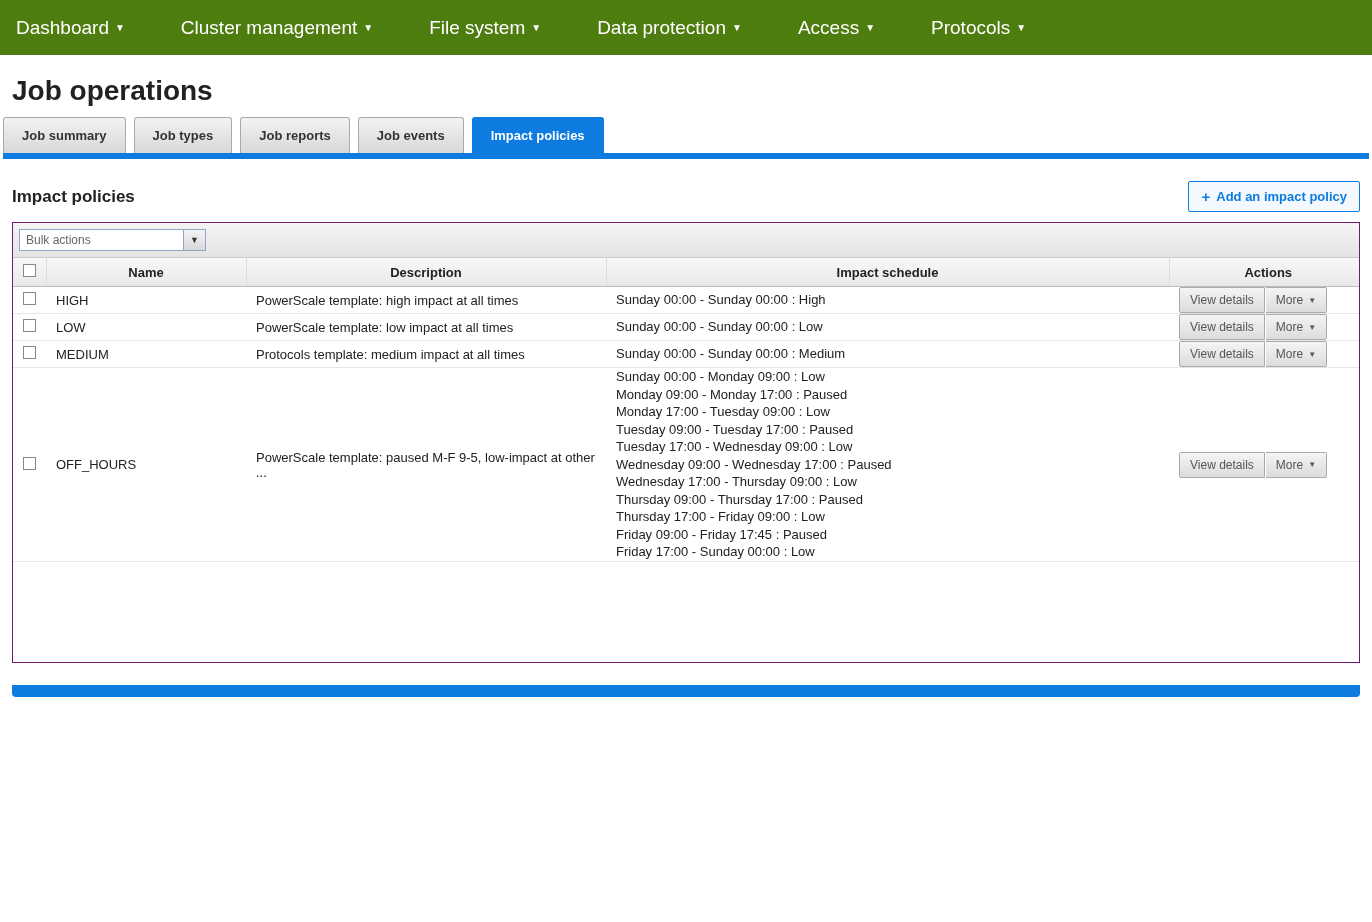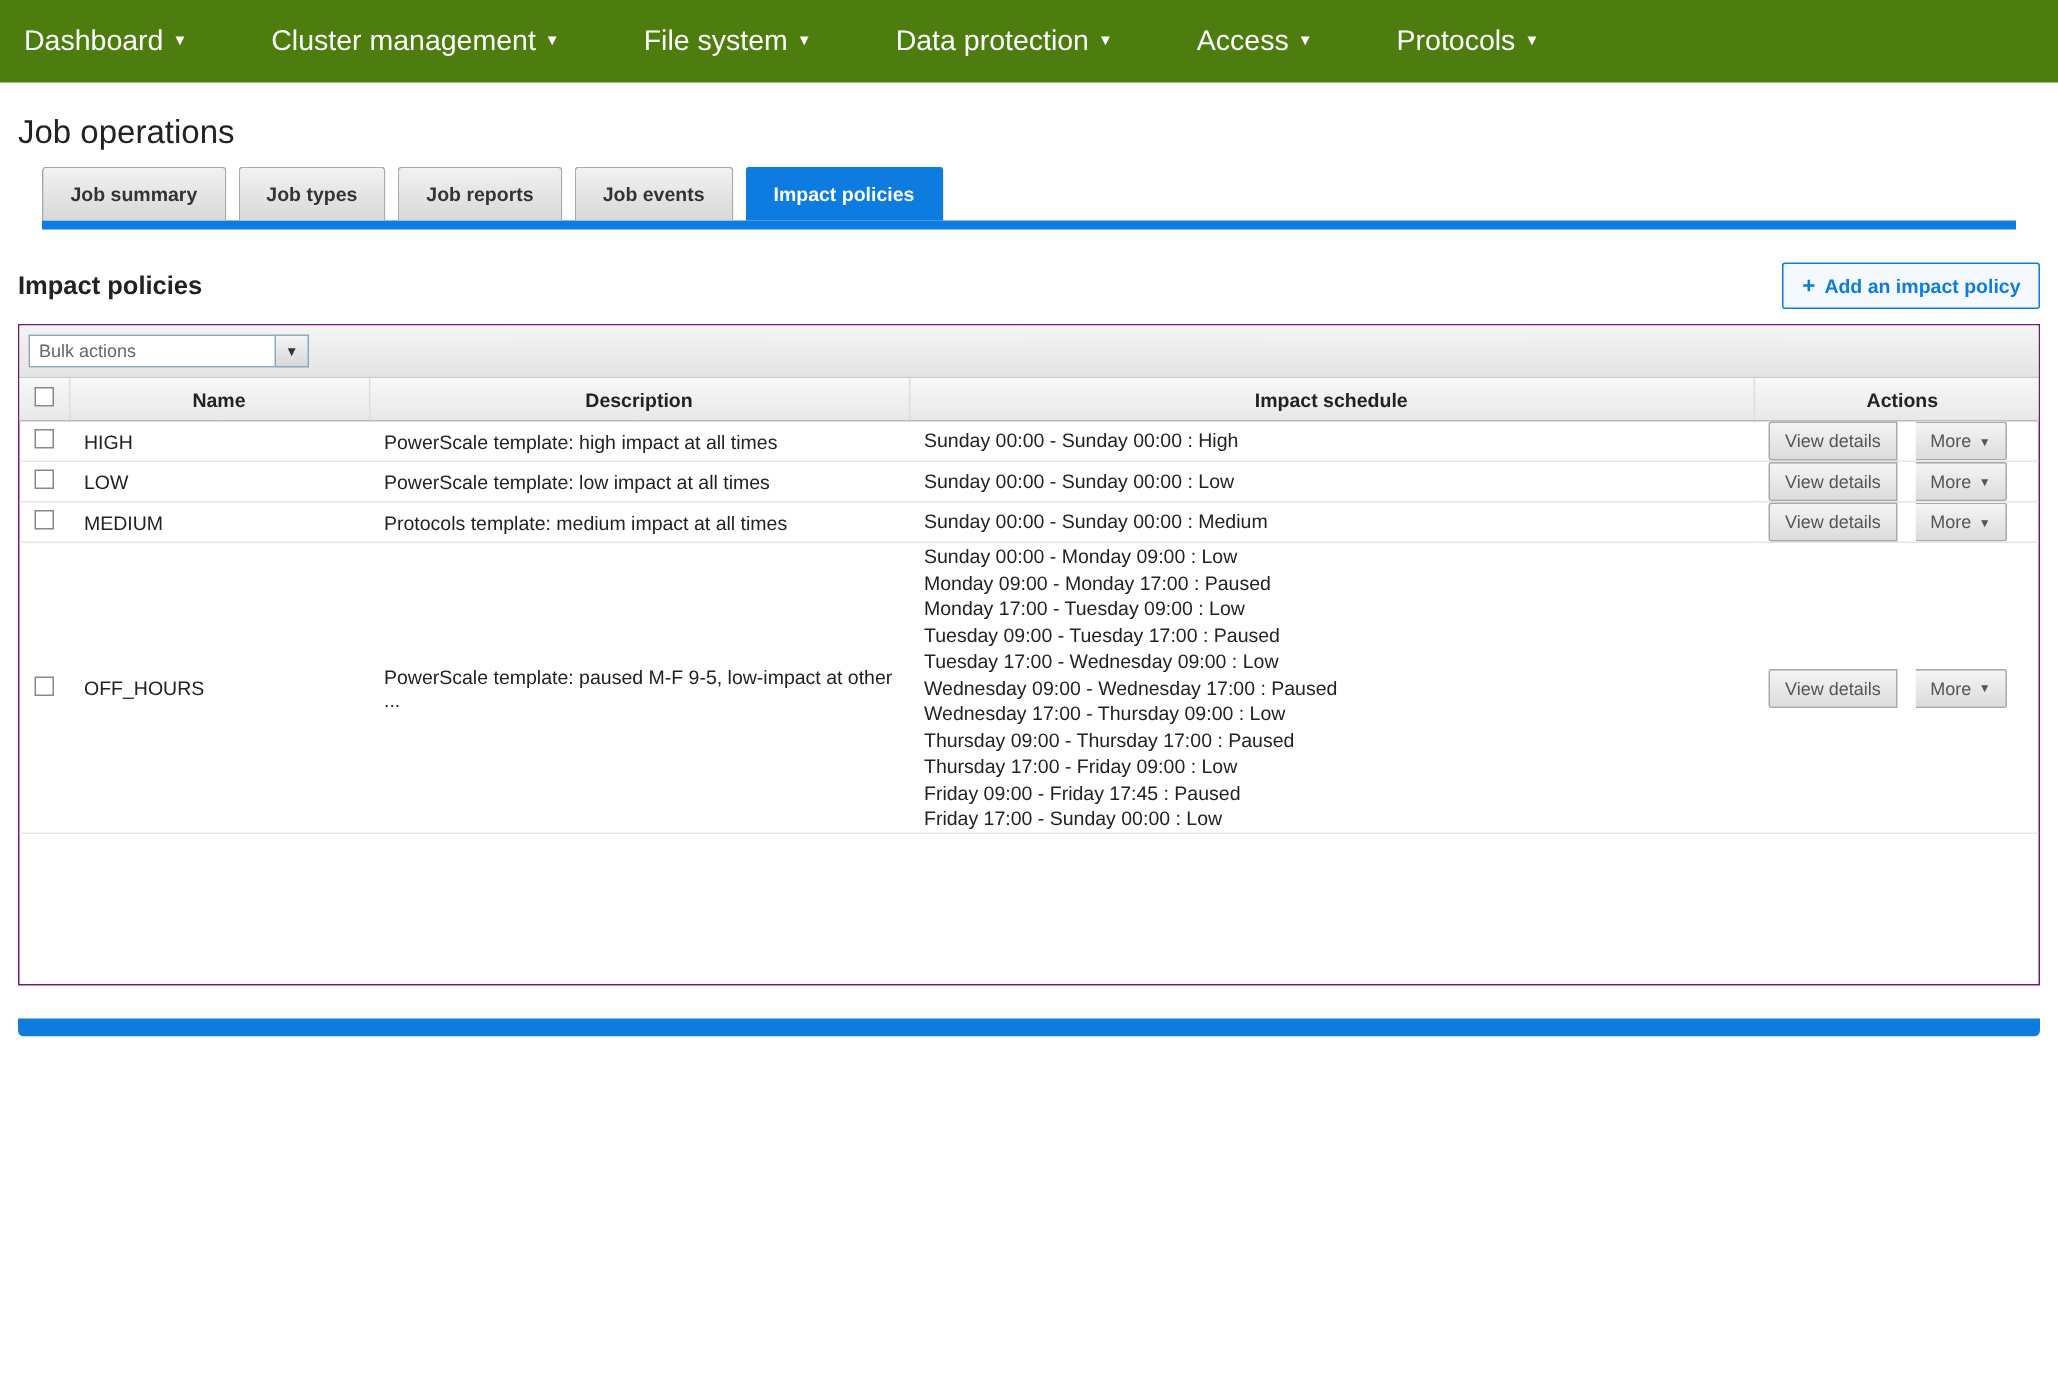--- a/index.html
+++ b/index.html
@@ -27,26 +27,26 @@
     gap: 6px;
     padding: 0 8px;
   }
   .topnav-item .caret {
     font-size: 10px;
   }
   .page {
     padding: 0 0 0 0;
   }
   .page-title {
-    font-size: 22px;
-    font-weight: normal;
+    font-size: 28px;
+    font-weight: bold;
     padding: 20px 12px 10px 12px;
   }
   .tabs-wrap {
-    padding: 0 28px;
+    padding: 0 3px;
   }
   .tabs {
     display: flex;
     gap: 8px;
     border-bottom: 6px solid #0d7be0;
     border-radius: 0;
     position: relative;
   }
   .tab {
     background: linear-gradient(to bottom, #f2f2f2 0%, #d8d8d8 100%);
@@ -157,21 +157,21 @@
   td.name-cell { width: 200px; vertical-align: top; padding-top:14px;}
   td.desc-cell { width: 360px; vertical-align: top; padding-top:14px;}
   td.sched-cell { vertical-align: top; padding-top:14px; line-height:1.35;}
   td.actions-cell { width: 190px; text-align: left; vertical-align: top; padding-top:11px;}
   .row-checkbox {
     width: 13px; height: 13px;
     border: 1px solid #888;
     display: inline-block;
     background: #fff;
   }
-  .action-btns { display:flex; gap:12px; }
+  .action-btns { display:flex; gap:1px; }
   .btn-vd, .btn-more {
     background: linear-gradient(to bottom, #f4f4f4, #dcdcdc);
     border: 1px solid #aaa;
     color: #555;
     font-size: 12px;
     padding: 5px 10px;
     cursor: pointer;
   }
   .btn-vd { border-radius: 2px 0 0 2px; }
   .btn-more { border-left: none; border-radius: 0 2px 2px 0; display:flex; align-items:center; gap:5px;}

